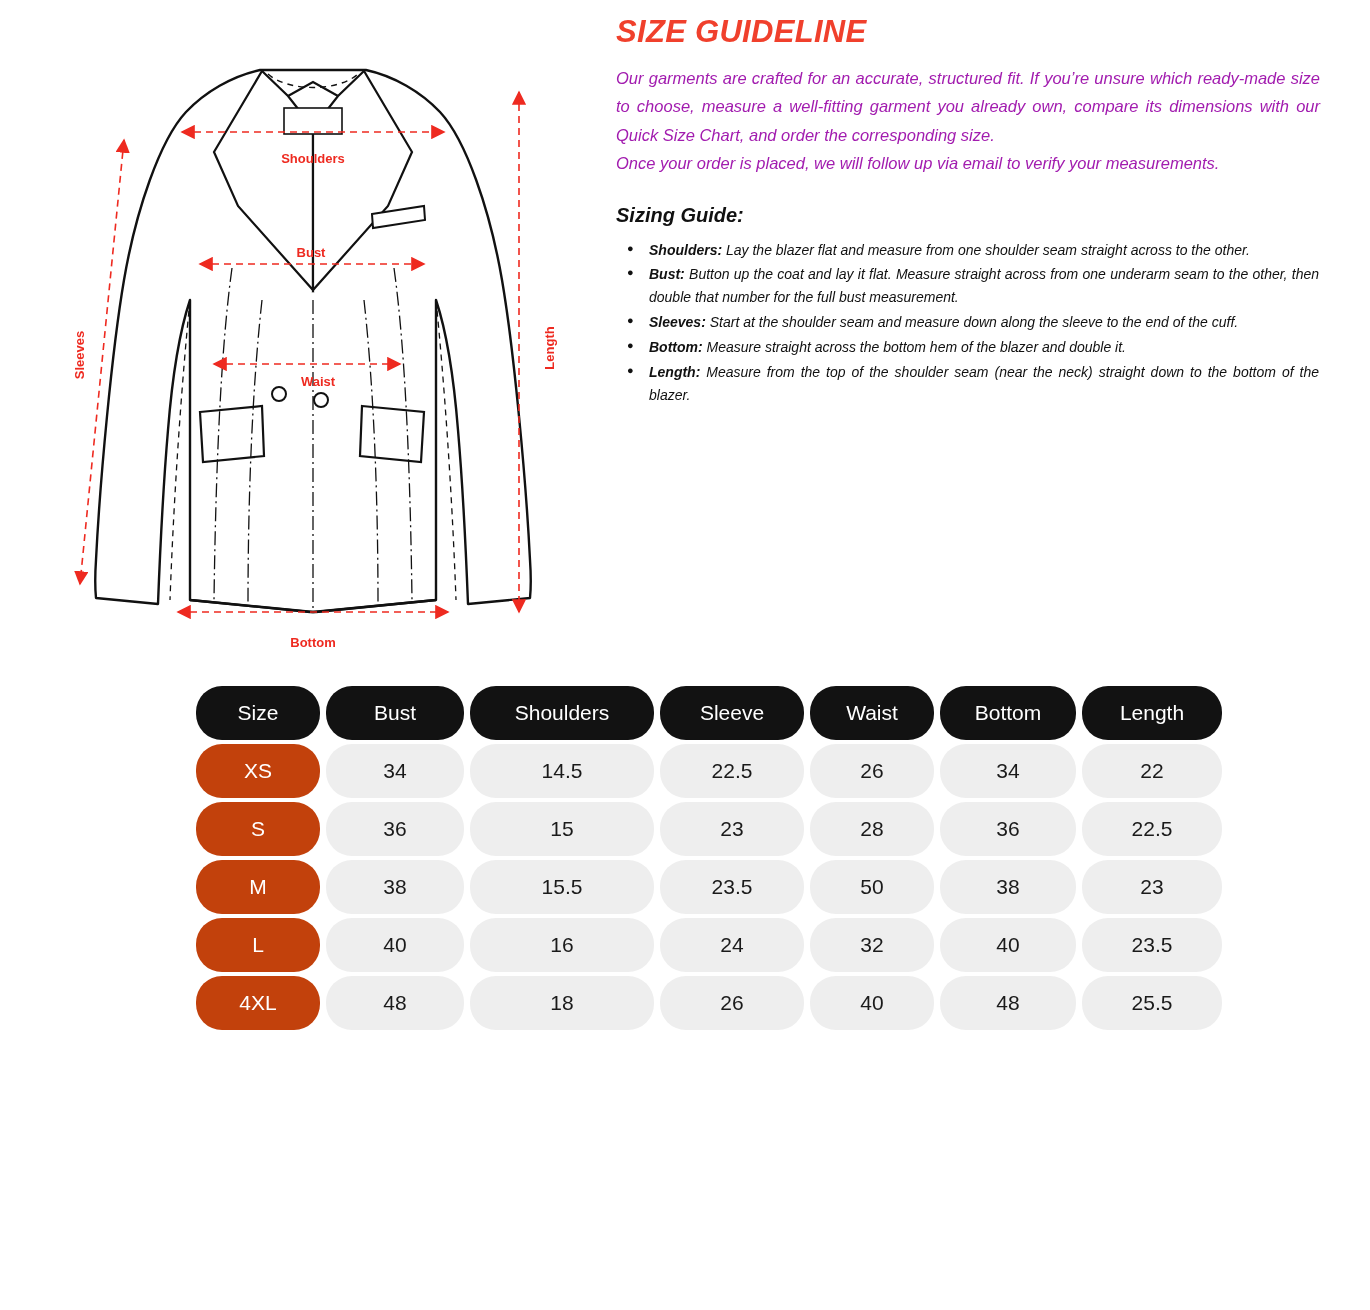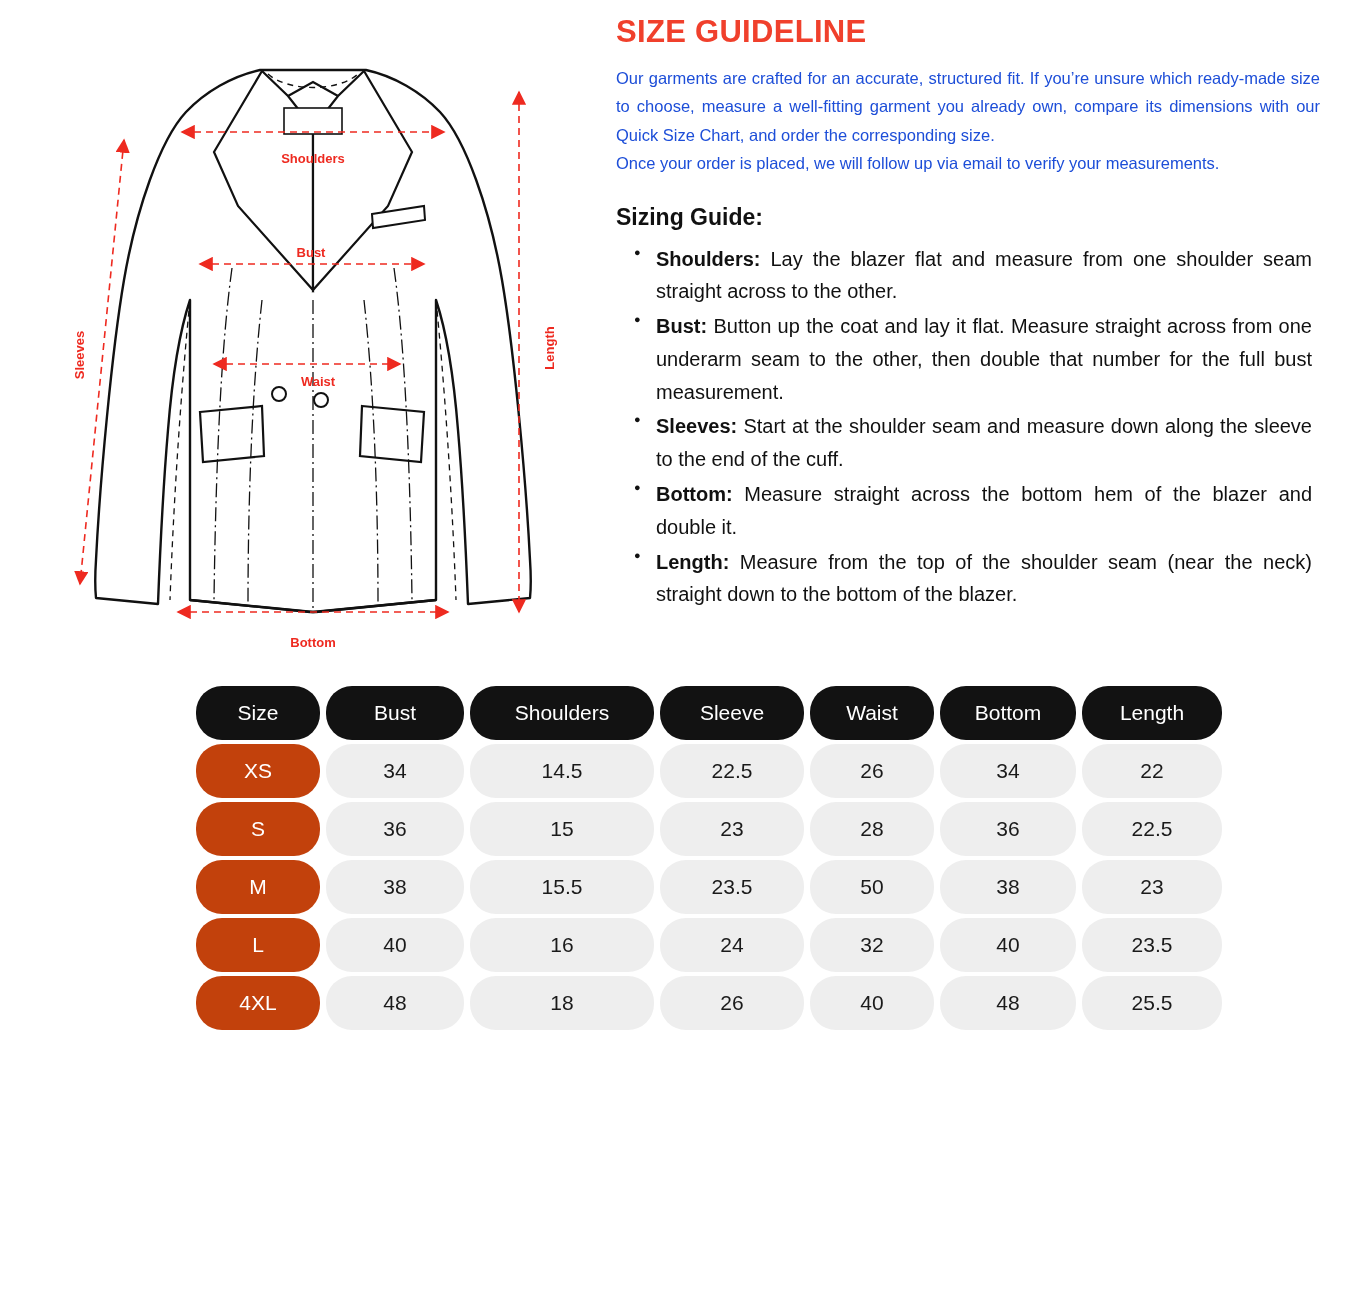--- a/index.html
+++ b/index.html
@@ -29,51 +29,52 @@
     height: 670px;
     position: relative;
     flex: 0 0 600px;
   }
   .illustration svg { display: block; }
 
   .guide {
     flex: 1 1 auto;
     padding: 14px 50px 0 16px;
     box-sizing: border-box;
+    font-style: italic;
   }
 
   .guide h1 {
     color: #f0402c;
     font-size: 31px;
     font-weight: bold;
     letter-spacing: 0.3px;
     margin: 0 0 14px 0;
   }
 
   .intro {
     font-size: 16.5px;
     line-height: 1.72;
     text-align: justify;
-    color: #1d4ed8;
+    color: #a21caf;
     margin: 0;
   }
   .intro p { margin: 0; }
   .intro p + p { margin-top: 0px; }
 
   .sizing-title {
-    font-size: 23px;
+    font-size: 20px;
     font-weight: bold;
     margin: 26px 0 12px 0;
   }
 
   ul.guide-list {
-    margin: 8px;
+    margin: 1px;
     padding: 0 0 0 22px;
     list-style: none;
-    font-size: 20px;
+    font-size: 14px;
     line-height: 1.64;
     text-align: justify;
   }
   ul.guide-list li {
     position: relative;
     margin-bottom: 2px;
     padding-left: 10px;
   }
   ul.guide-list li::before {
     content: "\25CF";

